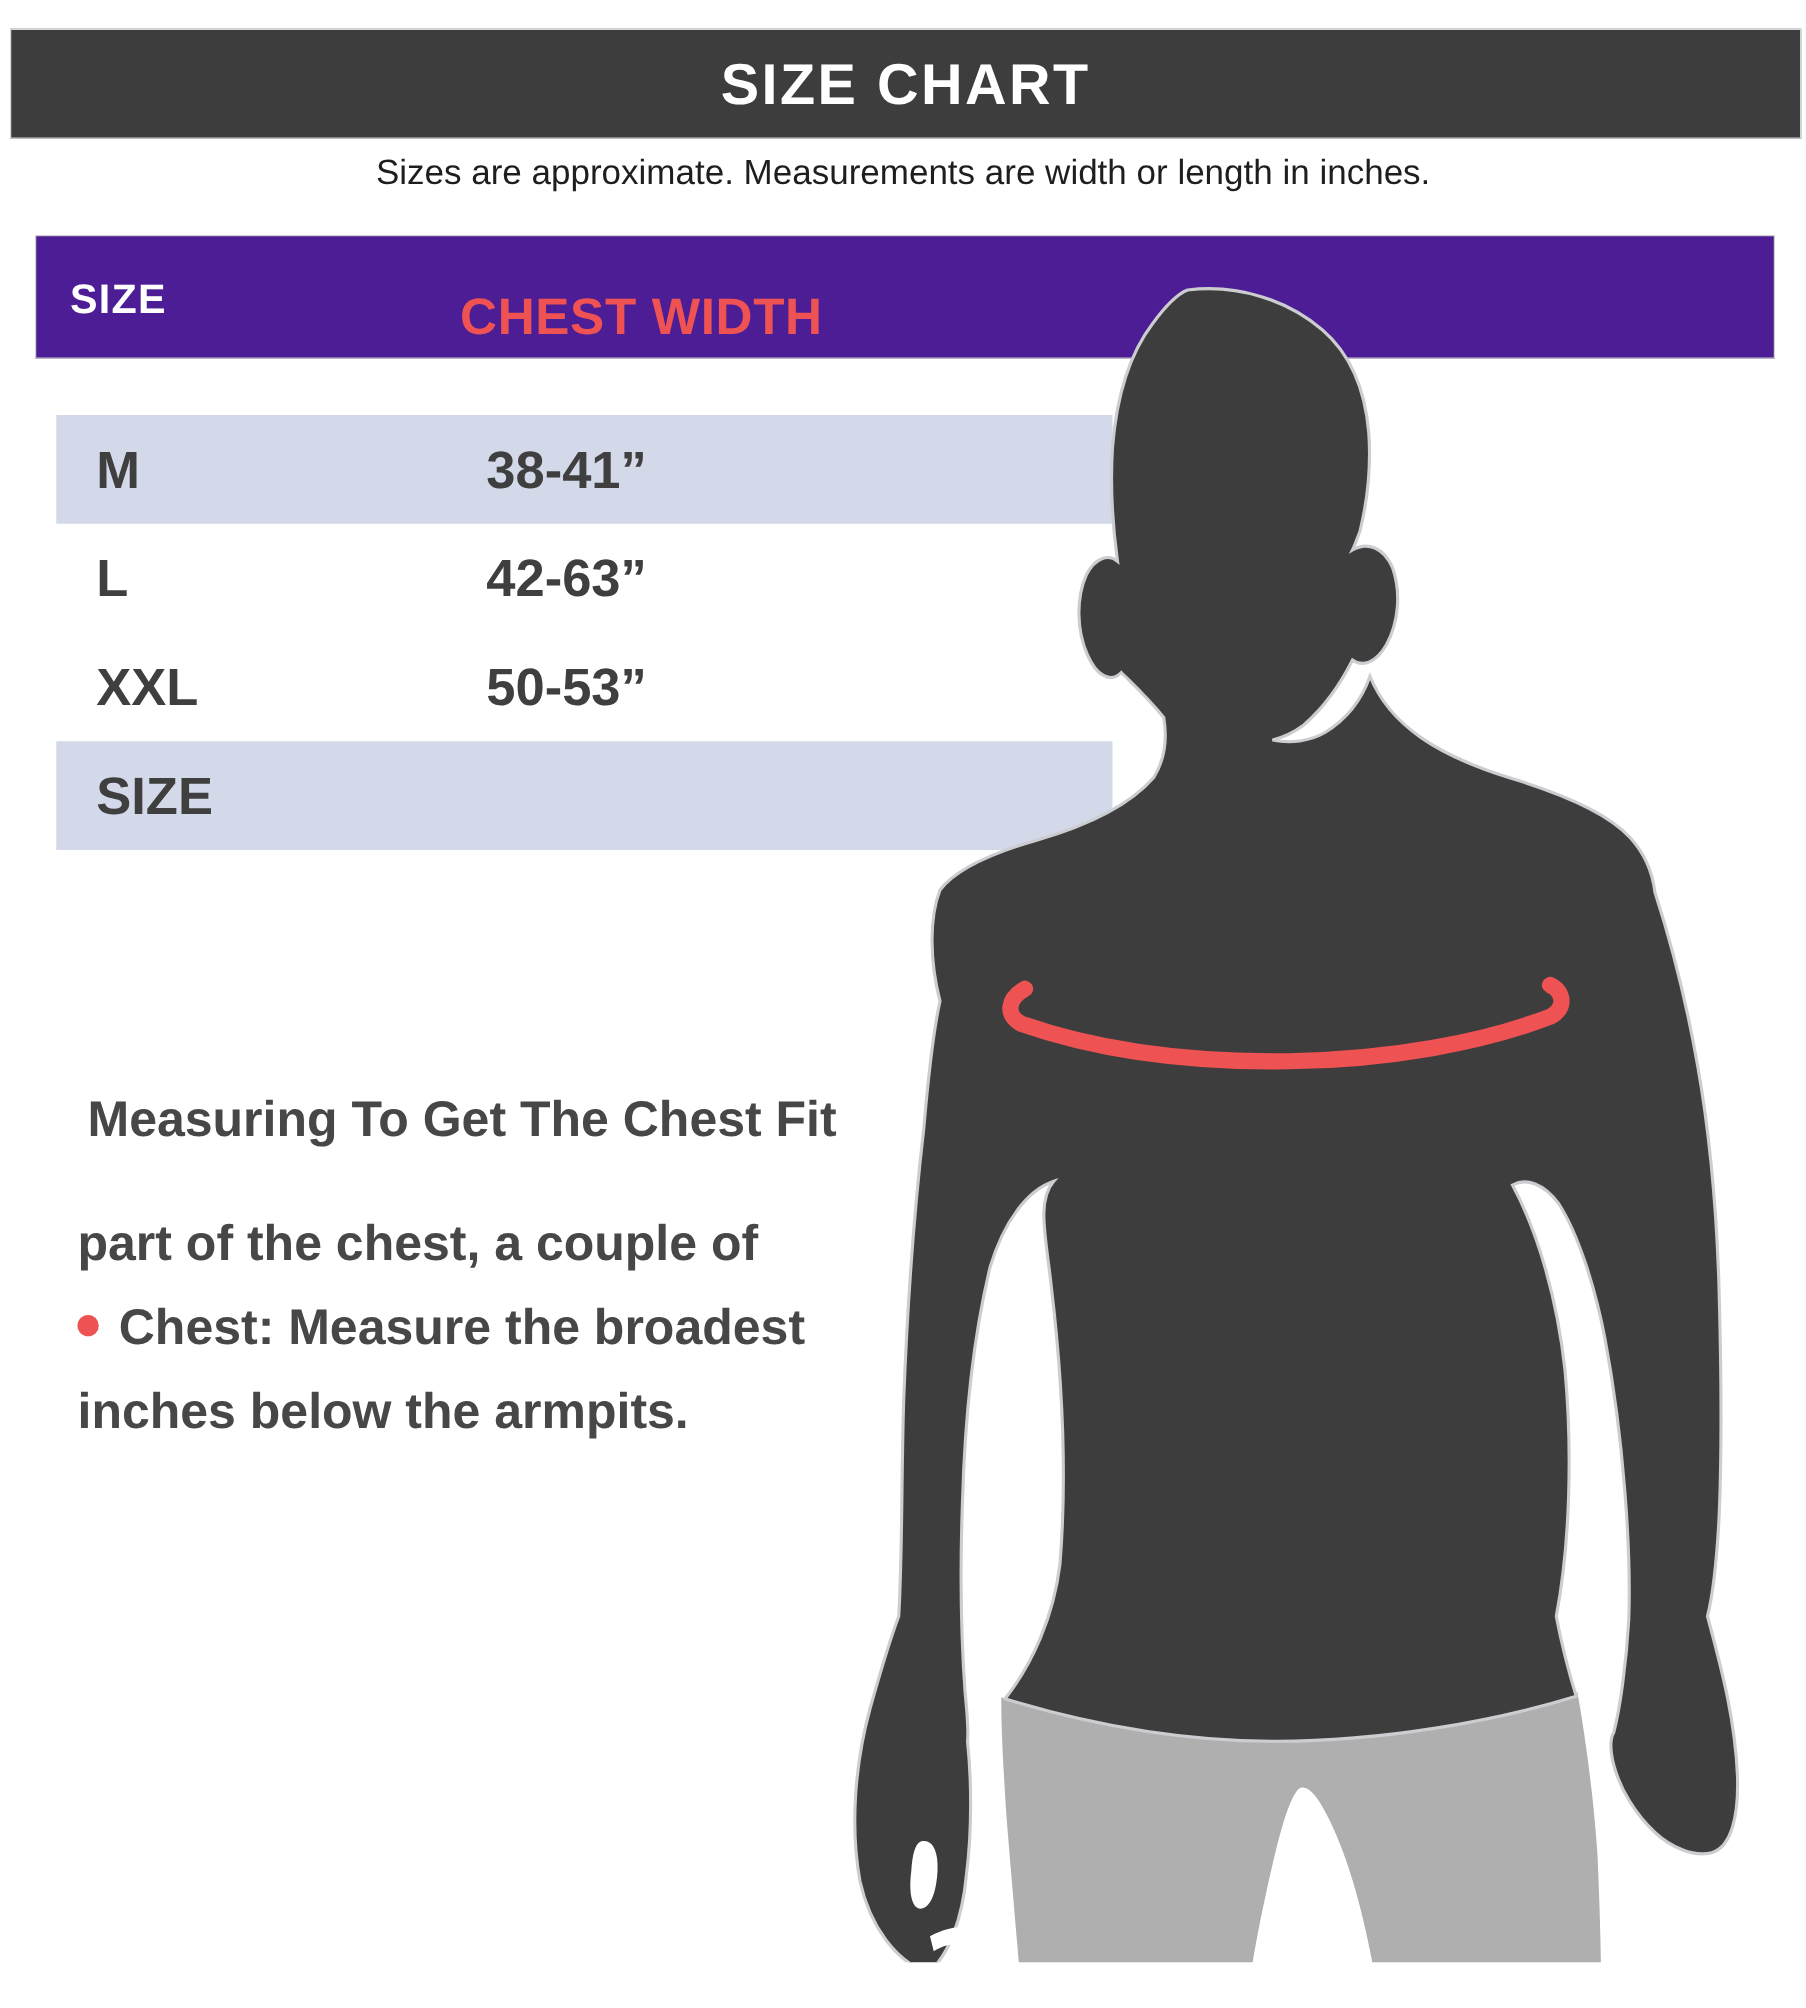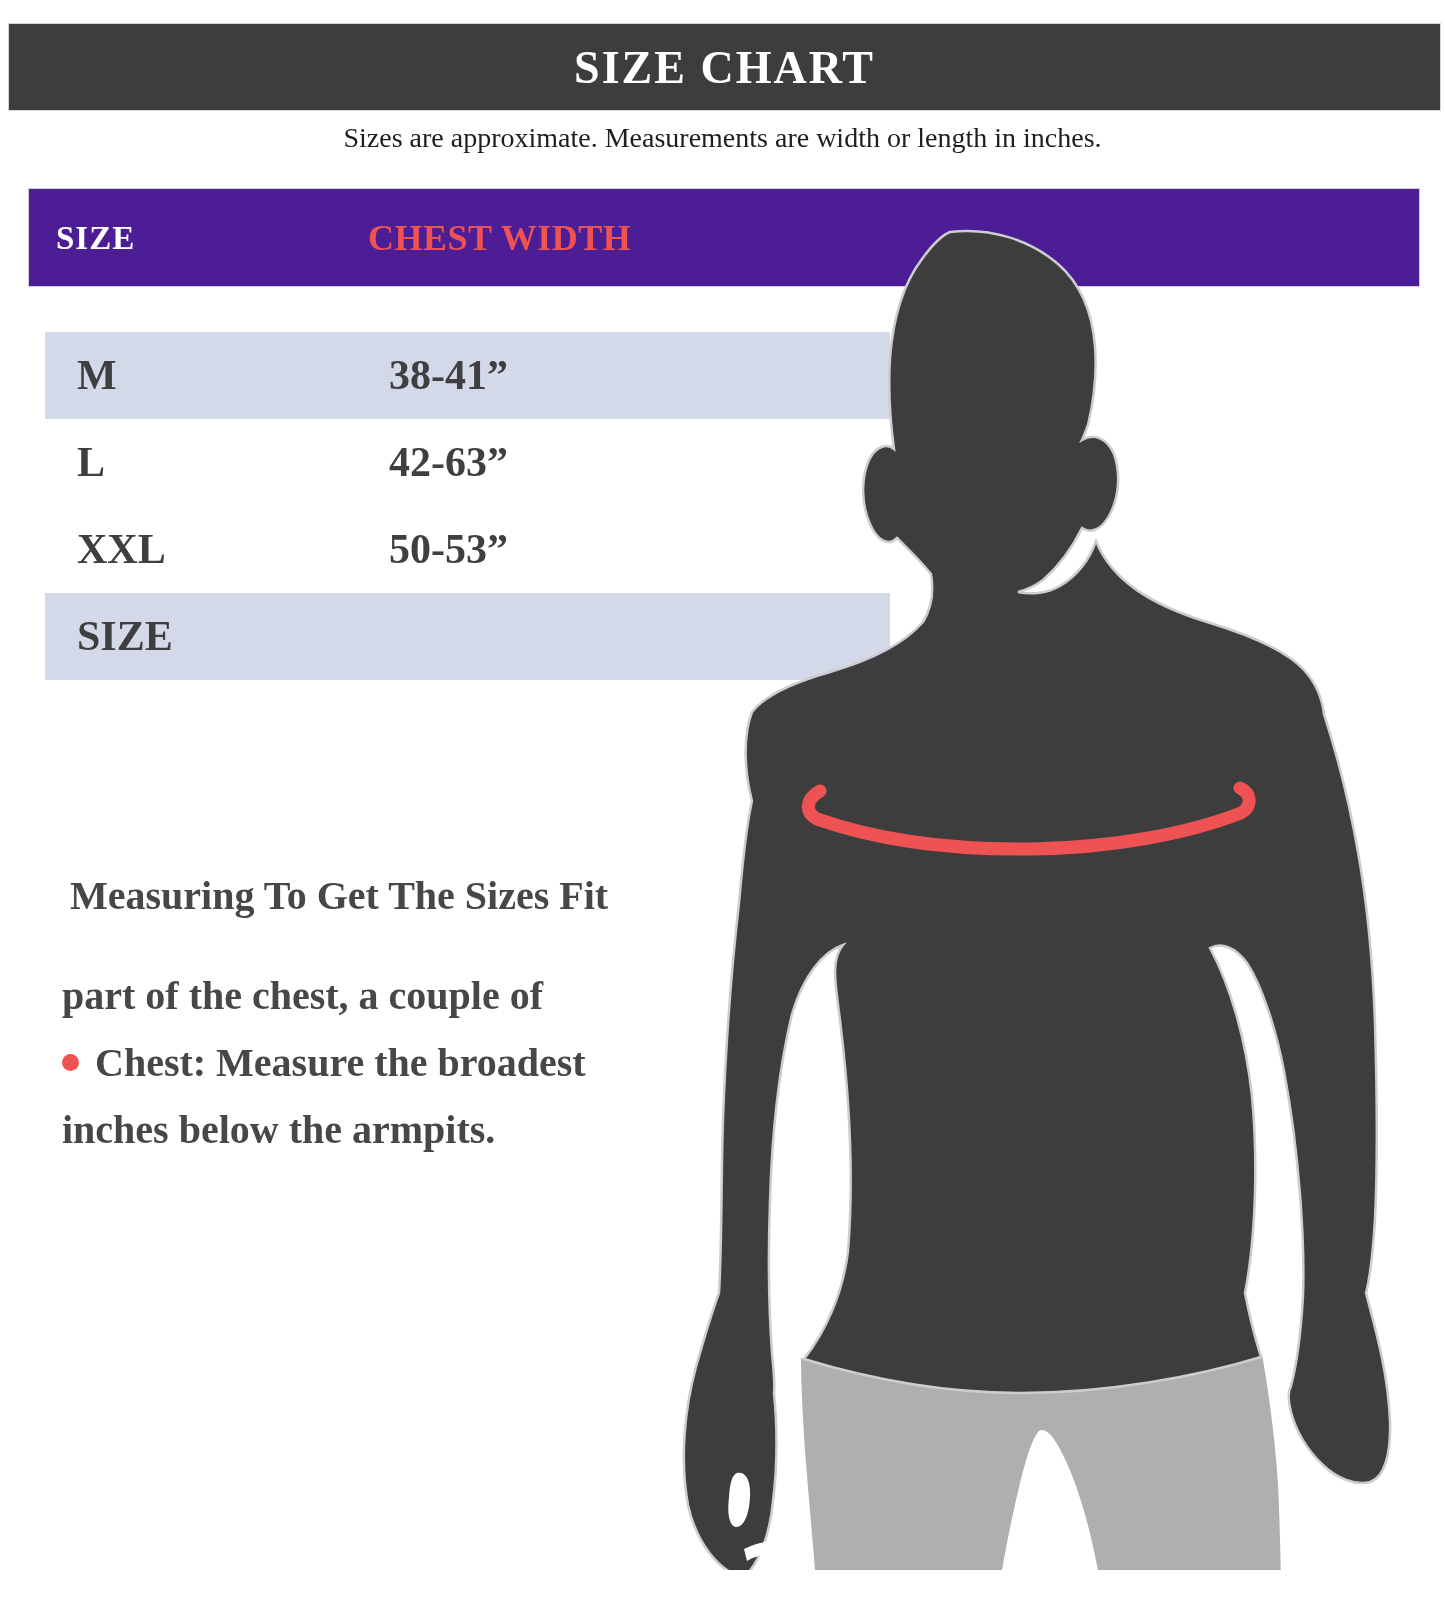--- a/index.html
+++ b/index.html
@@ -1,20 +1,20 @@
 <!DOCTYPE html>
 <html><head>
 <meta charset="utf-8">
 <style>
   html,body{margin:0;padding:0;background:#ffffff;}
   .page{
     position:relative;
     width:1445px;height:1570px;
     background:#ffffff;
-    font-family:Liberation Serif, serif;
+    font-family:Liberation Sans, sans-serif;
     overflow:hidden;
   }
   
   .top-banner{
     position:absolute;left:8px;top:23px;width:1433px;height:88px;
     background:#3d3d3d;border:1px solid #d6d6d6;box-sizing:border-box;
     display:flex;align-items:center;justify-content:center;
   }
   .top-banner .title{
     color:#ffffff;font-size:46px;font-weight:bold;letter-spacing:2px;
@@ -27,22 +27,22 @@
   
   .table-header-band{
     position:absolute;left:28px;top:188px;width:1392px;height:99px;
     background:#4c1d95;border:1px solid #cfcfcf;box-sizing:border-box;
   }
   .col-size{
     position:absolute;left:27px;top:0;height:99px;line-height:99px;
     color:#ffffff;font-size:33px;font-weight:bold;letter-spacing:1px;
   }
   .col-chest{
-    position:absolute;left:339px;top:0;height:99px;line-height:99px;
-    color:#ee5252;font-size:36px;font-weight:bold;letter-spacing:0.5px;
+    position:absolute;left:339px;top:15px;height:99px;line-height:99px;
+    color:#ee5252;font-size:41px;font-weight:bold;letter-spacing:0.5px;
   }
   
   .size-table{
     position:absolute;left:45px;top:332px;width:845px;
   }
   .row{
     position:relative;width:845px;height:87px;line-height:87px;
   }
   .row.stripe{background:#d3d9e9;}
   .row .size-label{
@@ -101,21 +101,21 @@
     </div>
     <div class="row">
       <span class="size-label">XXL</span>
       <span class="chest-value">50-53”</span>
     </div>
     <div class="row stripe">
       <span class="size-label">SIZE</span>
     </div>
   </div>
 
-  <div class="measuring-heading">Measuring To Get The Sizes Fit</div>
+  <div class="measuring-heading">Measuring To Get The Chest Fit</div>
 
   <div class="instruction">
     <div class="line">part of the chest, a couple of</div>
     <div class="line"><span class="dot"></span><span>Chest: Measure the broadest</span></div>
     <div class="line">inches below the armpits.</div>
   </div>
 
   <svg class="figure-svg" viewBox="0 0 1445 1606">
 
     <path fill="#afafaf" d="

